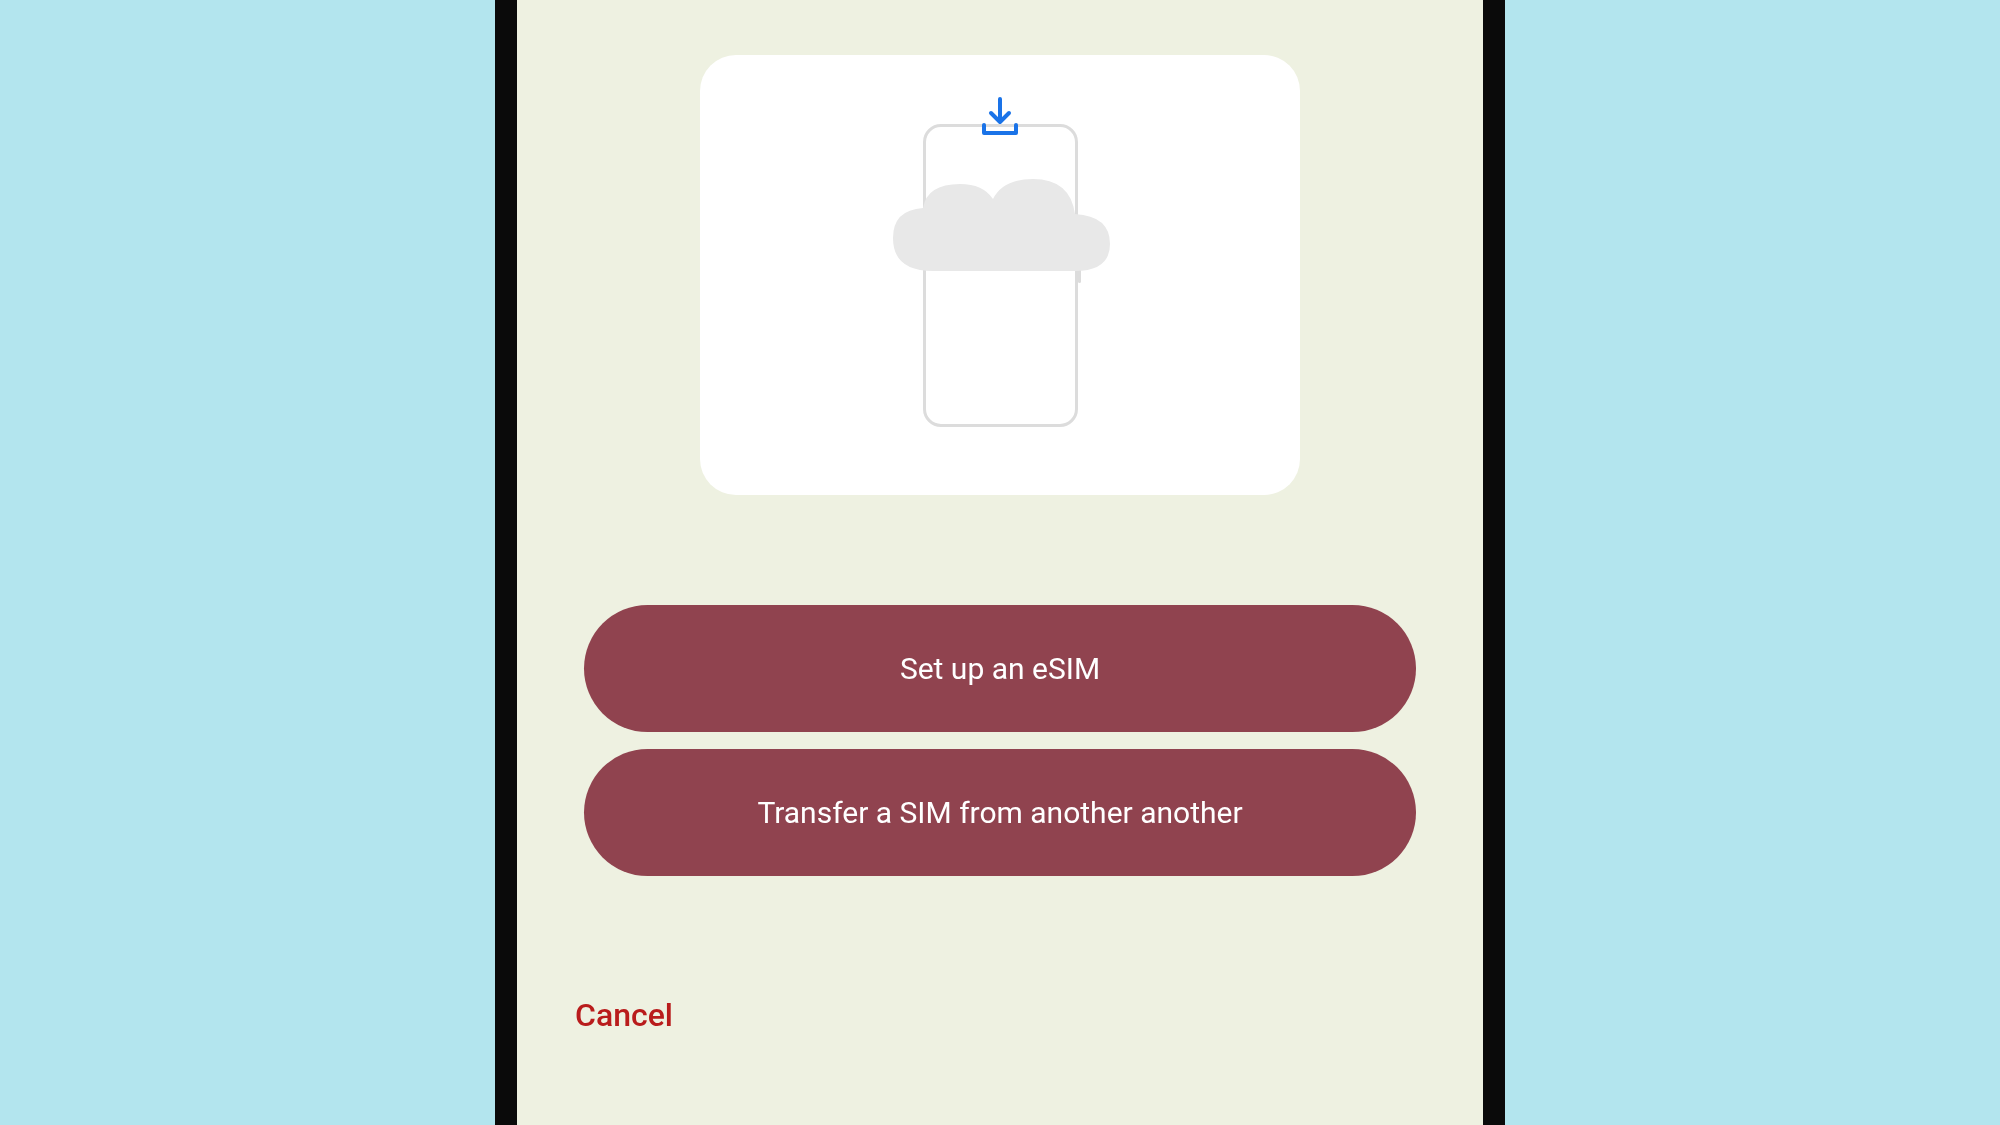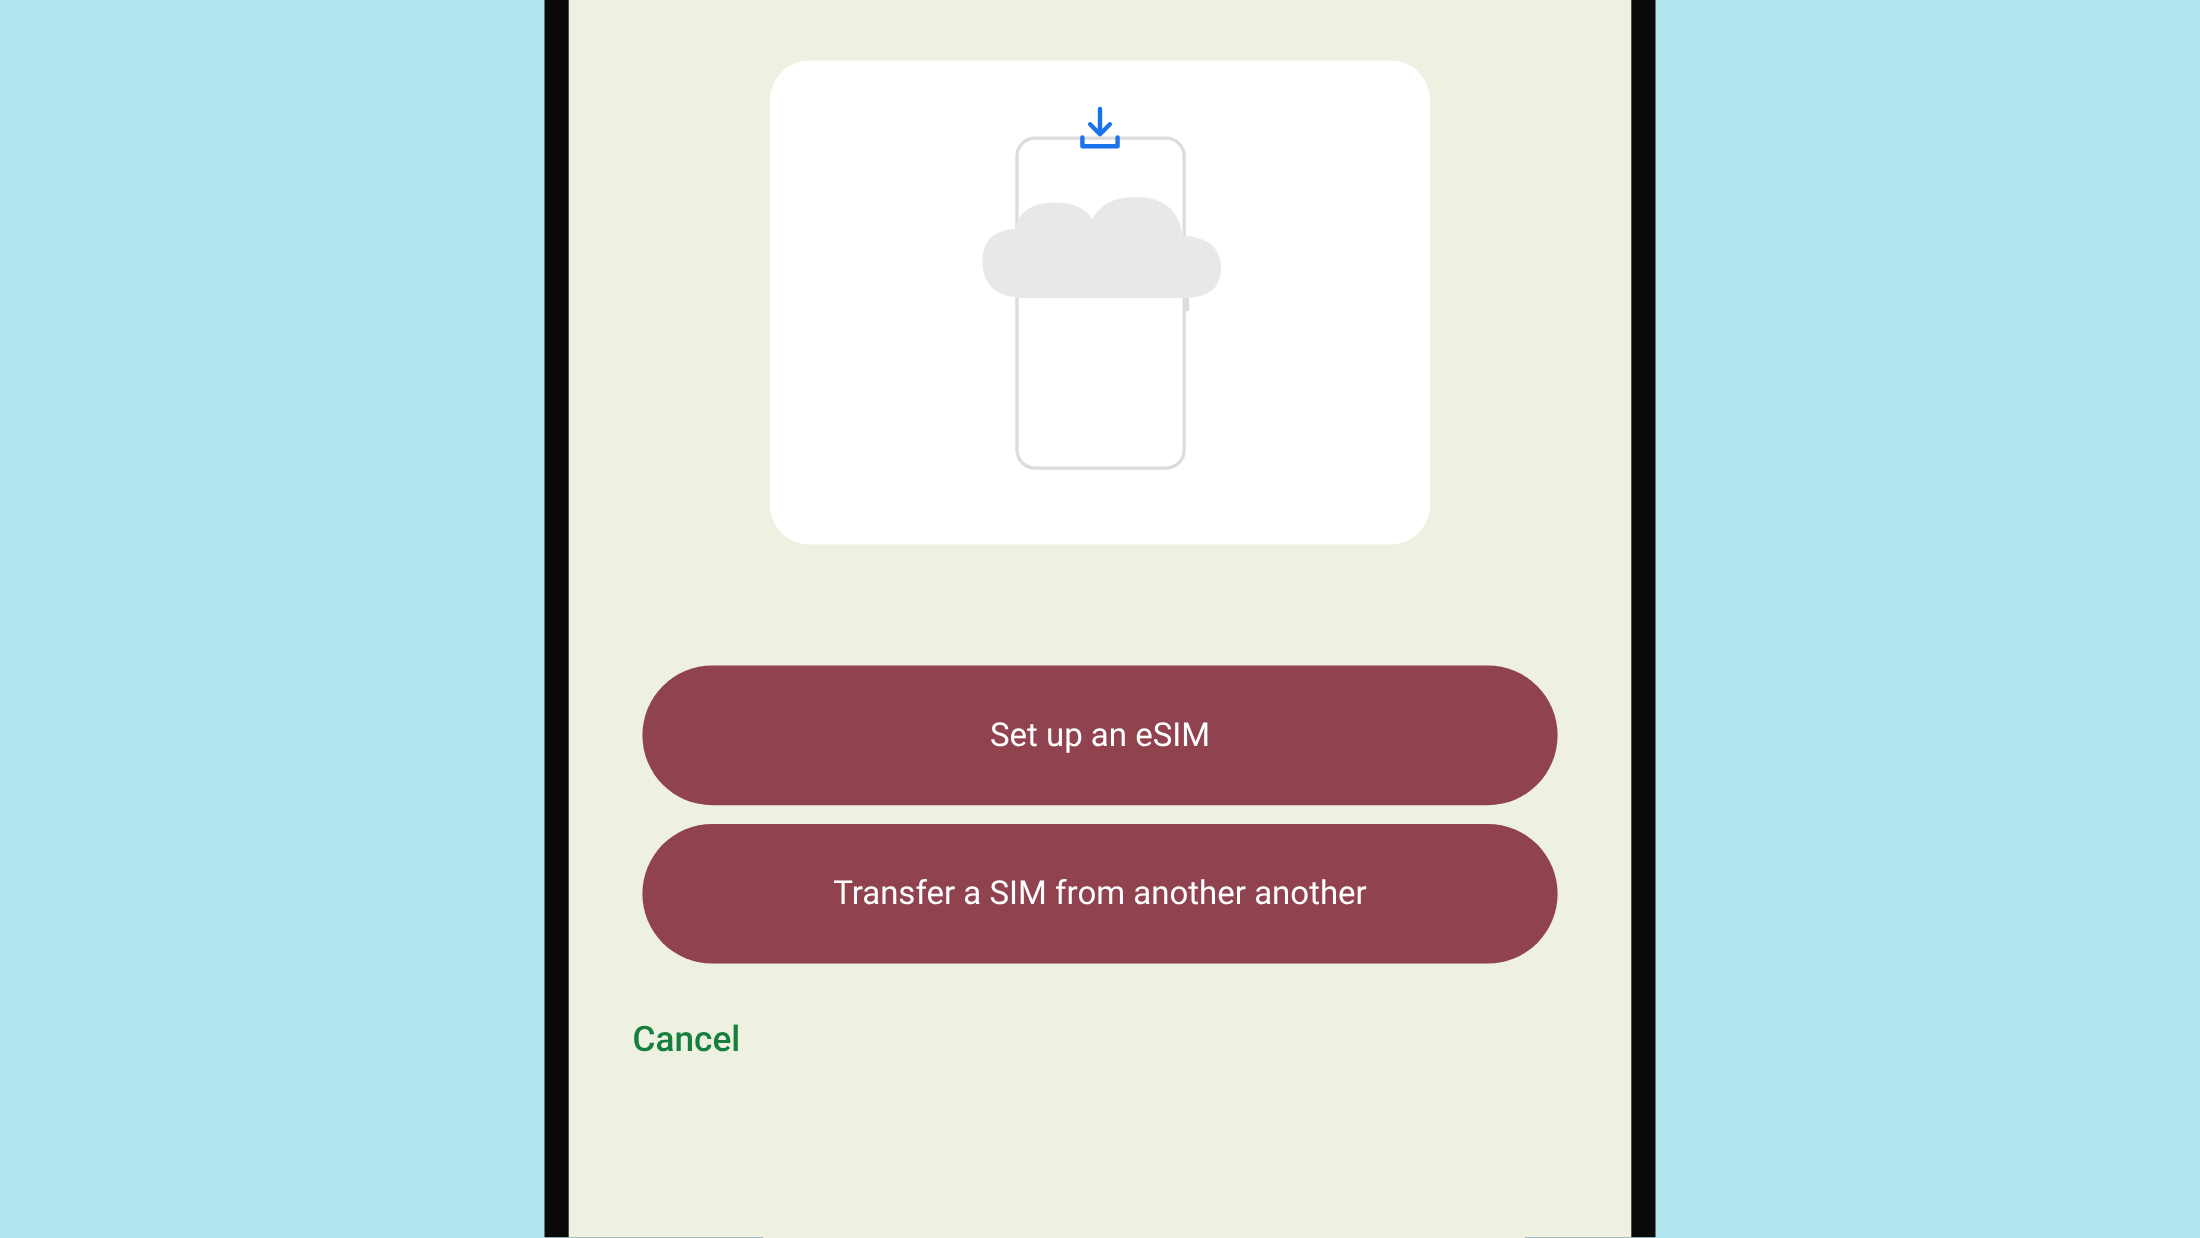--- a/index.html
+++ b/index.html
@@ -104,25 +104,25 @@
       border-radius: 64px;
       color: #ffffff;
       font-size: 30px;
       font-weight: 400;
       cursor: pointer;
       font-family: inherit;
     }
 
     .cancel-button {
       align-self: flex-start;
-      margin-top: 49px;
+      margin-top: 120px;
       margin-left: 8px;
       background: none;
       border: none;
-      color: #15803d;
+      color: #b91c1c;
       font-size: 32px;
       font-weight: 500;
       cursor: pointer;
       font-family: inherit;
     }
   </style>
 </head>
 <body>
 
 <div class="phone-frame">

